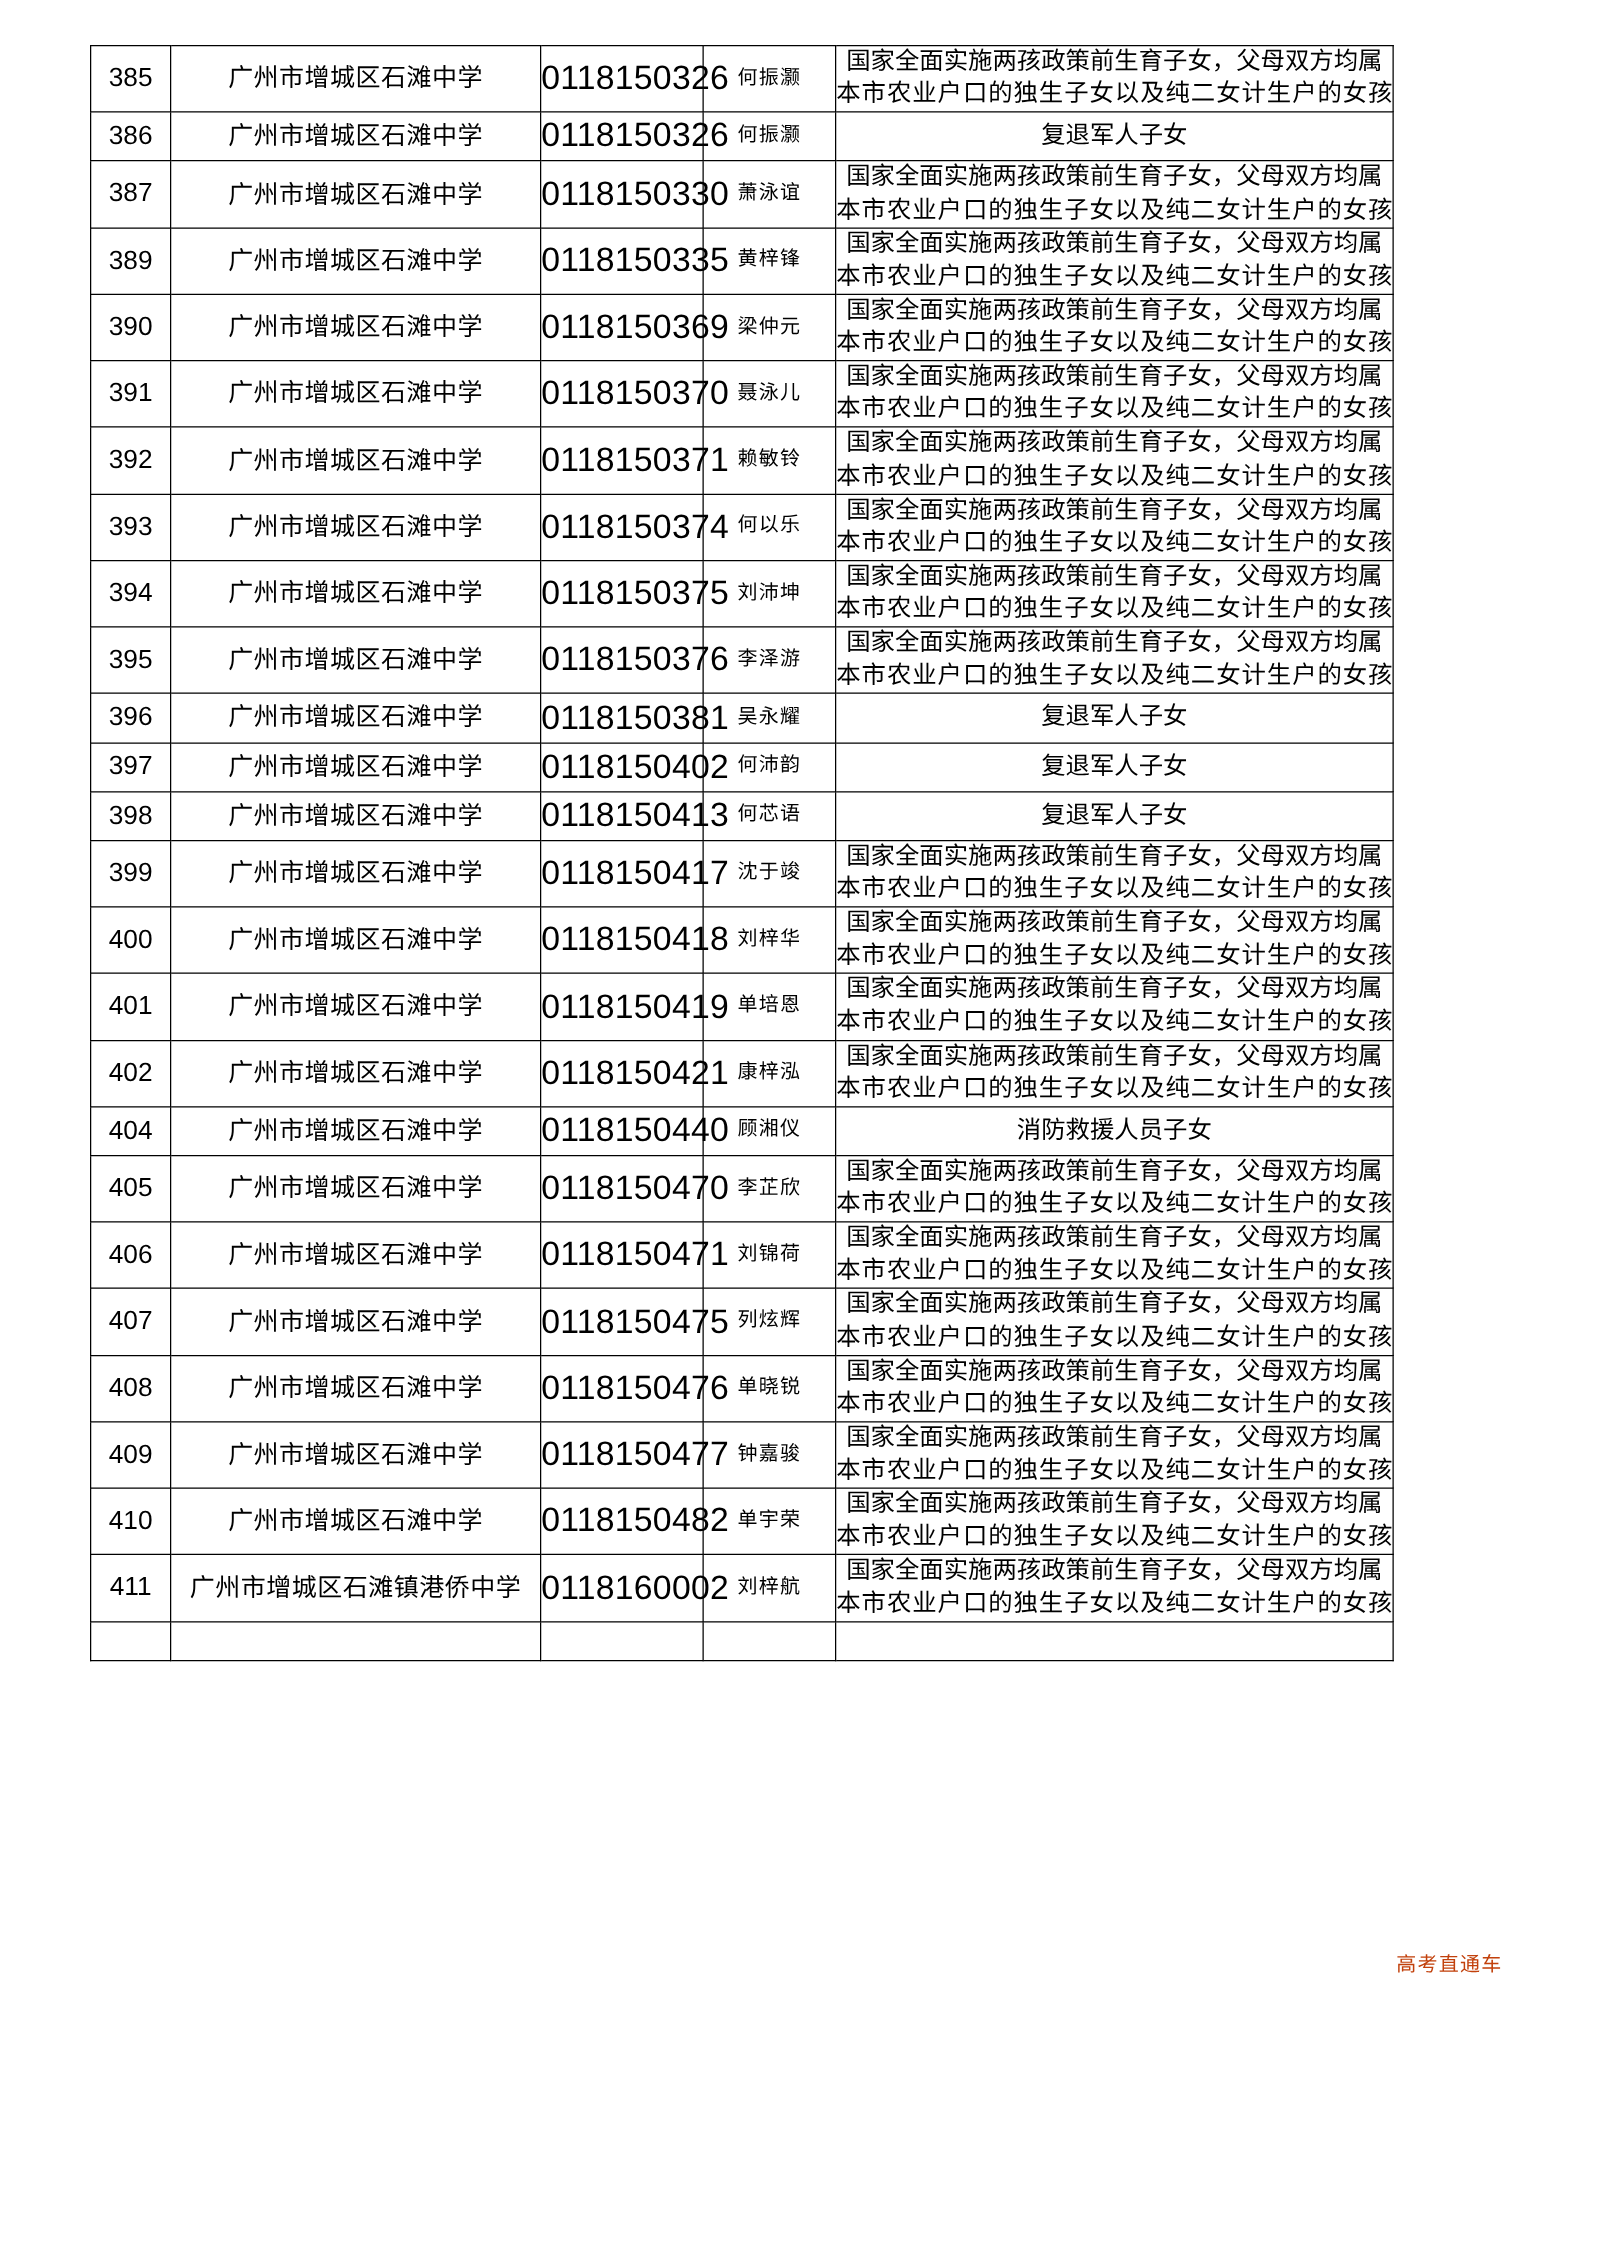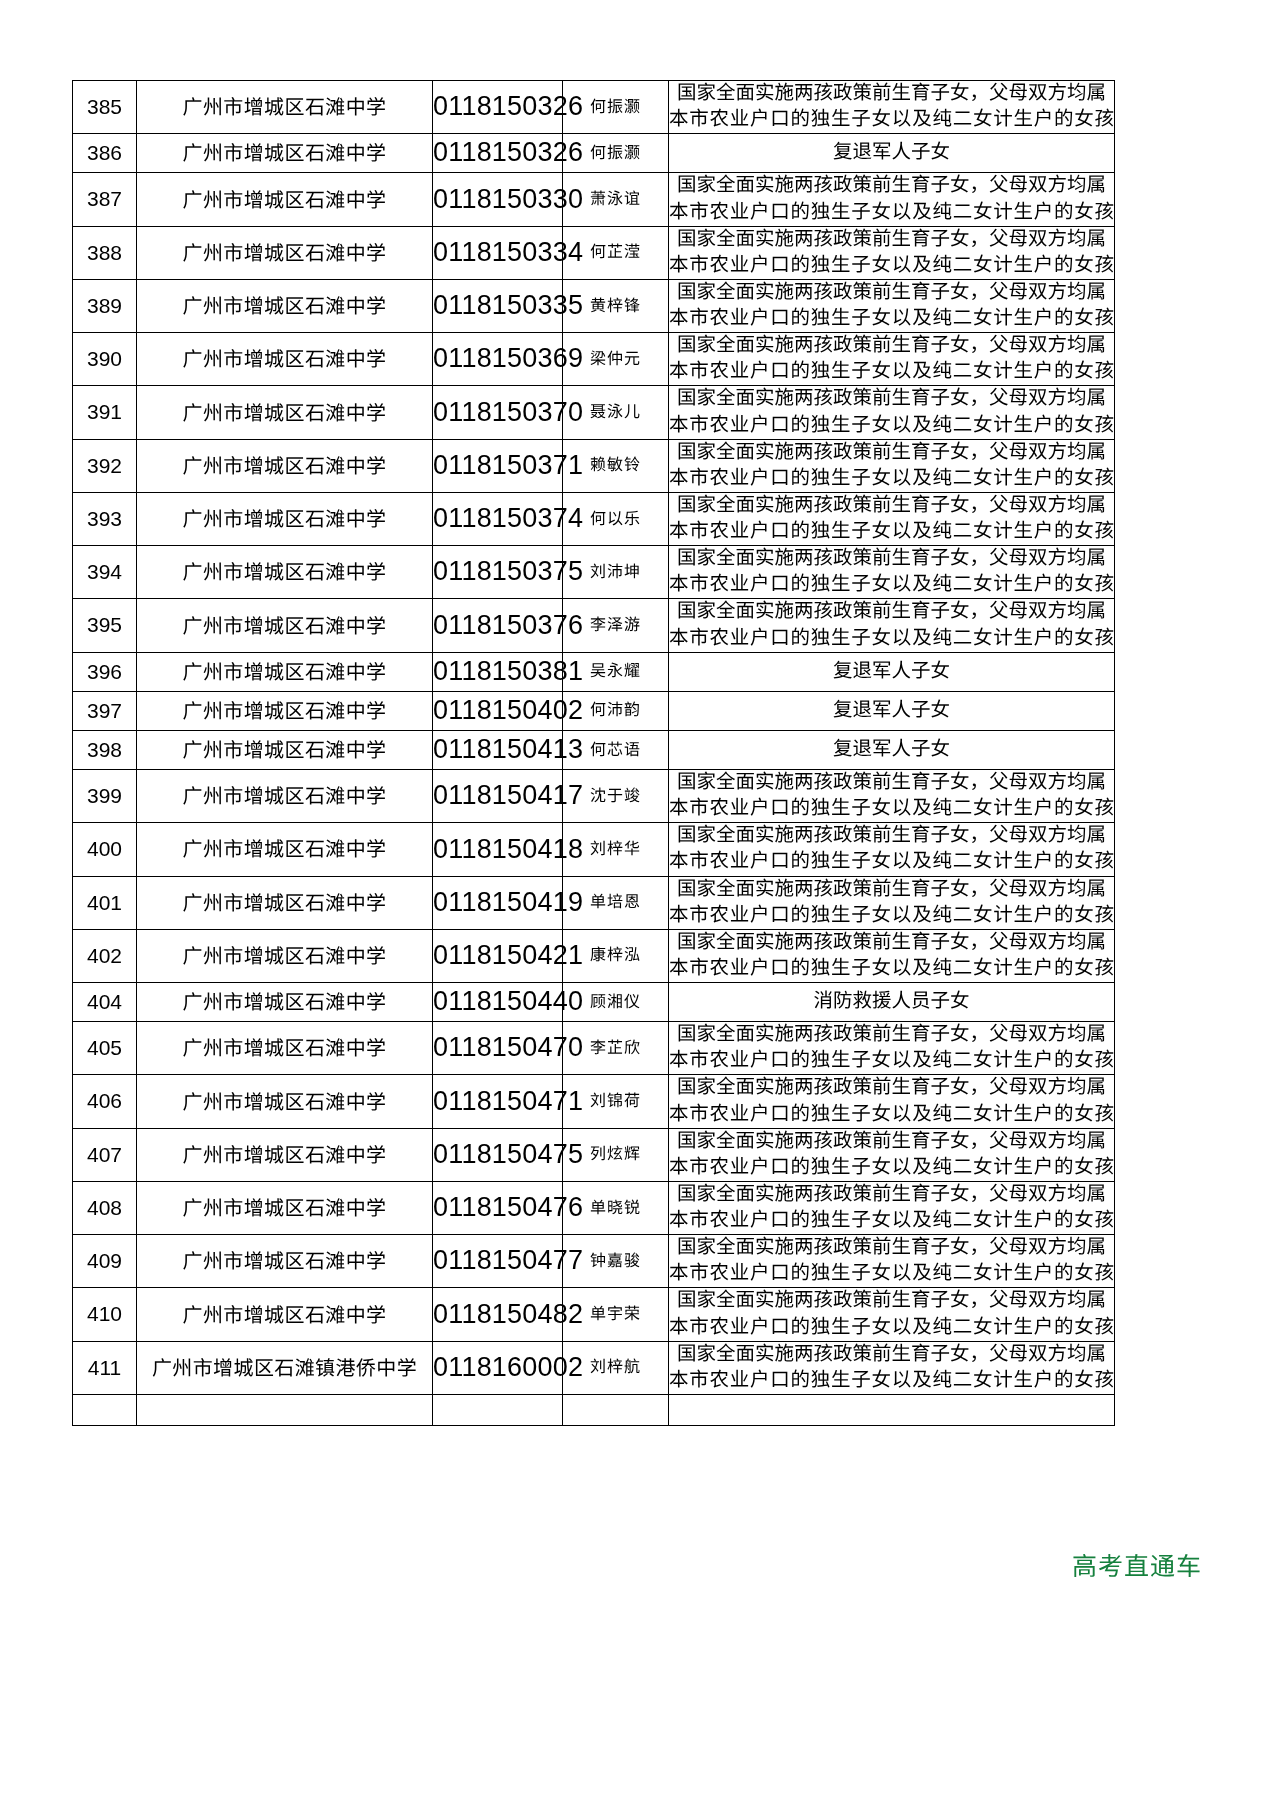--- a/index.html
+++ b/index.html
@@ -15,21 +15,21 @@
     color: #000000;
     position: relative;
     overflow: hidden;
   }
 
   .page {
     position: relative;
     width: 1280px;
     height: 1604px;
     box-sizing: border-box;
-    padding: 80px 72px 0 72px;
+    padding: 36px 72px 0 72px;
   }
 
   table.roster {
     border-collapse: collapse;
     table-layout: fixed;
     width: 1042px;
     margin: 0;
   }
 
   table.roster td {
@@ -91,22 +91,22 @@
     height: 30px;
   }
   tr.partial td.cell-policy {
     border-right: 1.6px solid #000000;
   }
 
   .watermark {
     position: absolute;
     right: 78px;
     bottom: 22px;
-    font-size: 25px;
-    color: #15803d;
+    font-size: 16px;
+    color: #c2410c;
     letter-spacing: 1px;
     font-family: "Liberation Sans", "DejaVu Sans", sans-serif;
     user-select: none;
     margin-left: 35px;
   }
 </style>
 </head>
 <body>
 
 <div class="page">
@@ -135,27 +135,20 @@
           <td class="cell-policy single">复退军人子女</td>
         </tr>
         <tr>
           <td class="cell-index">387</td>
           <td class="cell-school">广州市增城区石滩中学</td>
           <td class="cell-code">0118150330</td>
           <td class="cell-name">萧泳谊</td>
           <td class="cell-policy">国家全面实施两孩政策前生育子女，父母双方均属本市农业户口的独生子女以及纯二女计生户的女孩</td>
         </tr>
         <tr>
-          <td class="cell-index">388</td>
-          <td class="cell-school">广州市增城区石滩中学</td>
-          <td class="cell-code">0118150334</td>
-          <td class="cell-name">何芷滢</td>
-          <td class="cell-policy">国家全面实施两孩政策前生育子女，父母双方均属本市农业户口的独生子女以及纯二女计生户的女孩</td>
-        </tr>
-        <tr>
           <td class="cell-index">389</td>
           <td class="cell-school">广州市增城区石滩中学</td>
           <td class="cell-code">0118150335</td>
           <td class="cell-name">黄梓锋</td>
           <td class="cell-policy">国家全面实施两孩政策前生育子女，父母双方均属本市农业户口的独生子女以及纯二女计生户的女孩</td>
         </tr>
         <tr>
           <td class="cell-index">390</td>
           <td class="cell-school">广州市增城区石滩中学</td>
           <td class="cell-code">0118150369</td>

